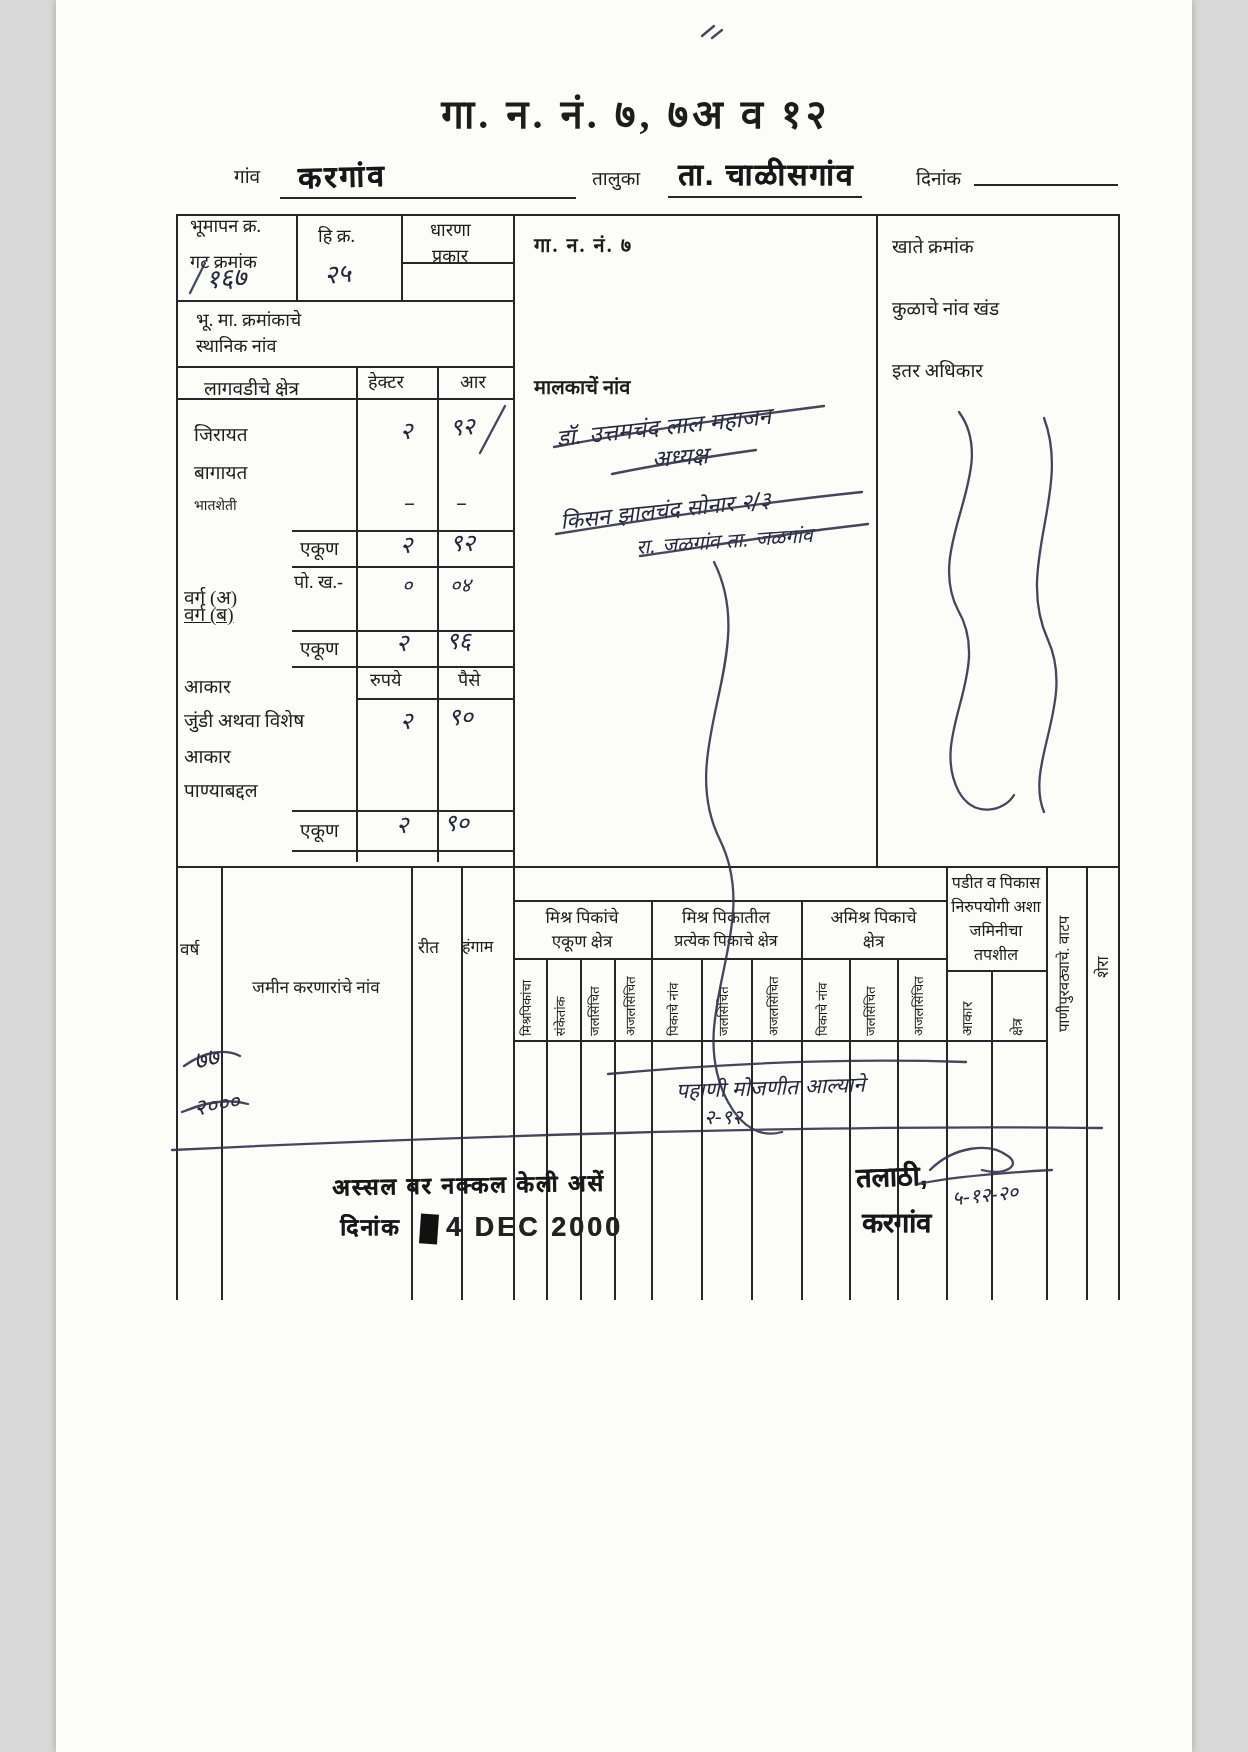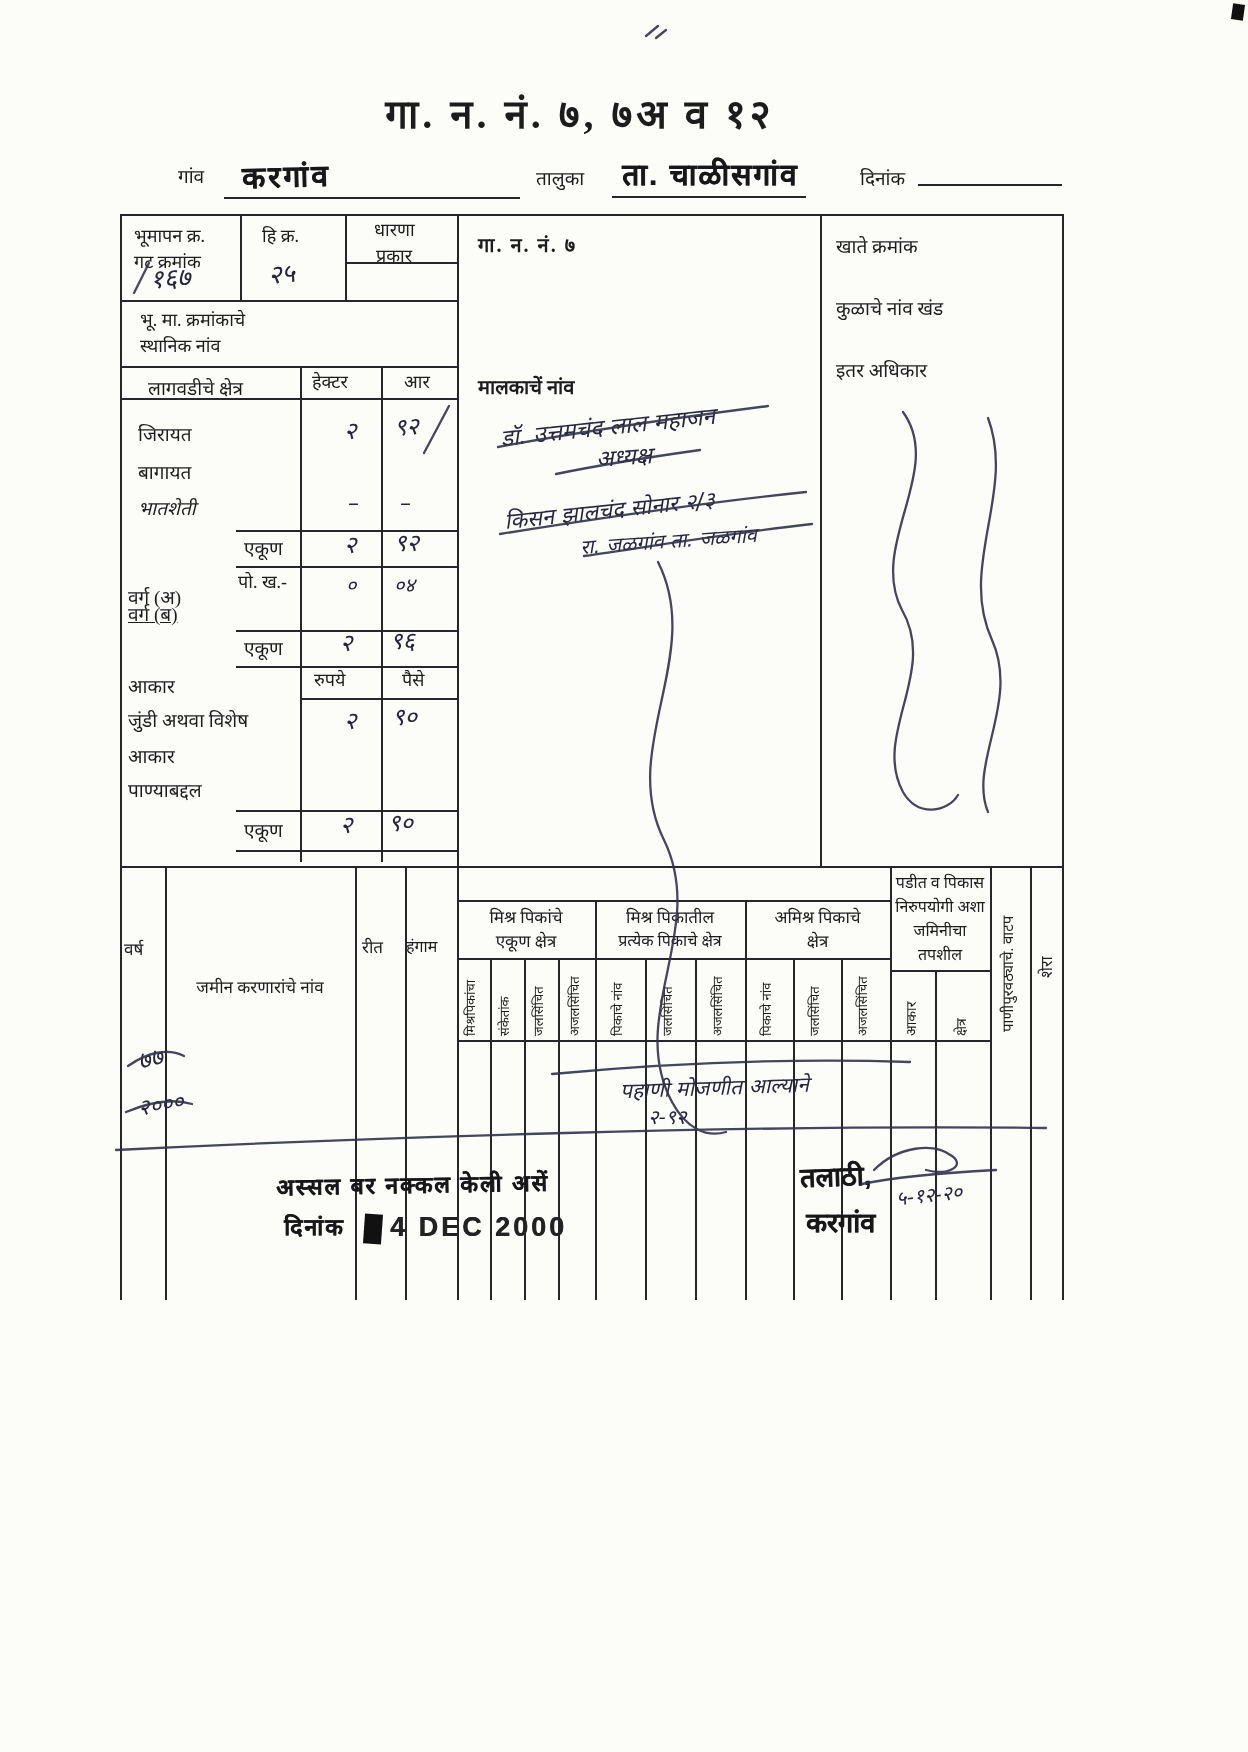--- a/index.html
+++ b/index.html
@@ -1,17 +1,17 @@
 <!DOCTYPE html>
 <html><head>
 <meta charset="utf-8">
 <style>
   html,body{margin:0;padding:0;background:#d9d9d9;}
   .page{
-    position:relative;width:1248px;height:1752px;margin:0 auto;
+    position:relative;width:1136px;height:1752px;margin:0 auto;
     background:#fcfcf9;overflow:hidden;
     font-family:"Liberation Serif", serif;color:#1c1c1c;
     box-shadow:0 0 8px rgba(0,0,0,.25);
   }
   .t{position:absolute;white-space:nowrap;line-height:1.15;}
   .c{text-align:center;white-space:normal;}
   .b{font-weight:bold;}
   .hline{position:absolute;height:2px;background:#26262b;}
   .vline{position:absolute;width:2px;background:#26262b;}
   .hand{
@@ -43,21 +43,21 @@
 
   <div class="t" style="left:860px;top:168px;font-size:19px;">दिनांक</div>
   <div class="hline" style="left:918px;top:184px;width:144px;"></div>
 
   <div class="hline" style="left:120px;top:214px;width:942px;"></div>
   <div class="vline" style="left:120px;top:214px;height:1086px;"></div>
   <div class="vline" style="left:1062px;top:214px;height:1086px;"></div>
   <div class="vline" style="left:457px;top:214px;height:1086px;"></div>
   <div class="vline" style="left:820px;top:214px;height:652px;"></div>
 
-  <div class="t" style="left:134px;top:226px;font-size:18px;">भूमापन क्र.</div>
+  <div class="t" style="left:134px;top:216px;font-size:18px;">भूमापन क्र.</div>
   <div class="t" style="left:134px;top:252px;font-size:18px;">गट क्रमांक</div>
   <div class="t hand" style="left:150px;top:264px;font-size:26px;transform:rotate(-4deg);">१६७</div>
   <div class="vline" style="left:240px;top:214px;height:86px;"></div>
 
   <div class="t" style="left:262px;top:226px;font-size:18px;text-align:center;">हि क्र.</div>
   <div class="t hand" style="left:268px;top:260px;font-size:26px;transform:rotate(-6deg);">२५</div>
   <div class="vline" style="left:345px;top:214px;height:86px;"></div>
 
   <div class="t" style="left:374px;top:220px;font-size:18px;">धारणा</div>
   <div class="t" style="left:376px;top:246px;font-size:18px;">प्रकार</div>
@@ -79,21 +79,21 @@
   <div class="t" style="left:404px;top:372px;font-size:18px;">आर</div>
   <div class="hline" style="left:120px;top:398px;width:337px;"></div>
   <div class="vline" style="left:300px;top:366px;height:496px;"></div>
   <div class="vline" style="left:381px;top:366px;height:496px;"></div>
 
   <div class="t" style="left:138px;top:424px;font-size:19px;">जिरायत</div>
   <div class="t hand" style="left:344px;top:418px;font-size:24px;">२</div>
   <div class="t hand" style="left:394px;top:414px;font-size:24px;transform:rotate(-5deg);">९२</div>
 
   <div class="t" style="left:138px;top:462px;font-size:19px;">बागायत</div>
-  <div class="t" style="left:138px;top:498px;font-size:19px;font-style:italic;">भातशेती</div>
+  <div class="t" style="left:138px;top:498px;font-size:14px;">भातशेती</div>
   <div class="t hand" style="left:348px;top:490px;font-size:22px;">–</div>
   <div class="t hand" style="left:400px;top:490px;font-size:22px;">–</div>
 
   <div class="hline" style="left:236px;top:530px;width:221px;"></div>
   <div class="t" style="left:244px;top:538px;font-size:19px;">एकूण</div>
   <div class="t hand" style="left:344px;top:532px;font-size:24px;">२</div>
   <div class="t hand" style="left:394px;top:530px;font-size:24px;">९२</div>
   <div class="hline" style="left:236px;top:566px;width:221px;"></div>
 
   <div class="t" style="left:128px;top:587px;font-size:19px;">वर्ग (अ)</div>

